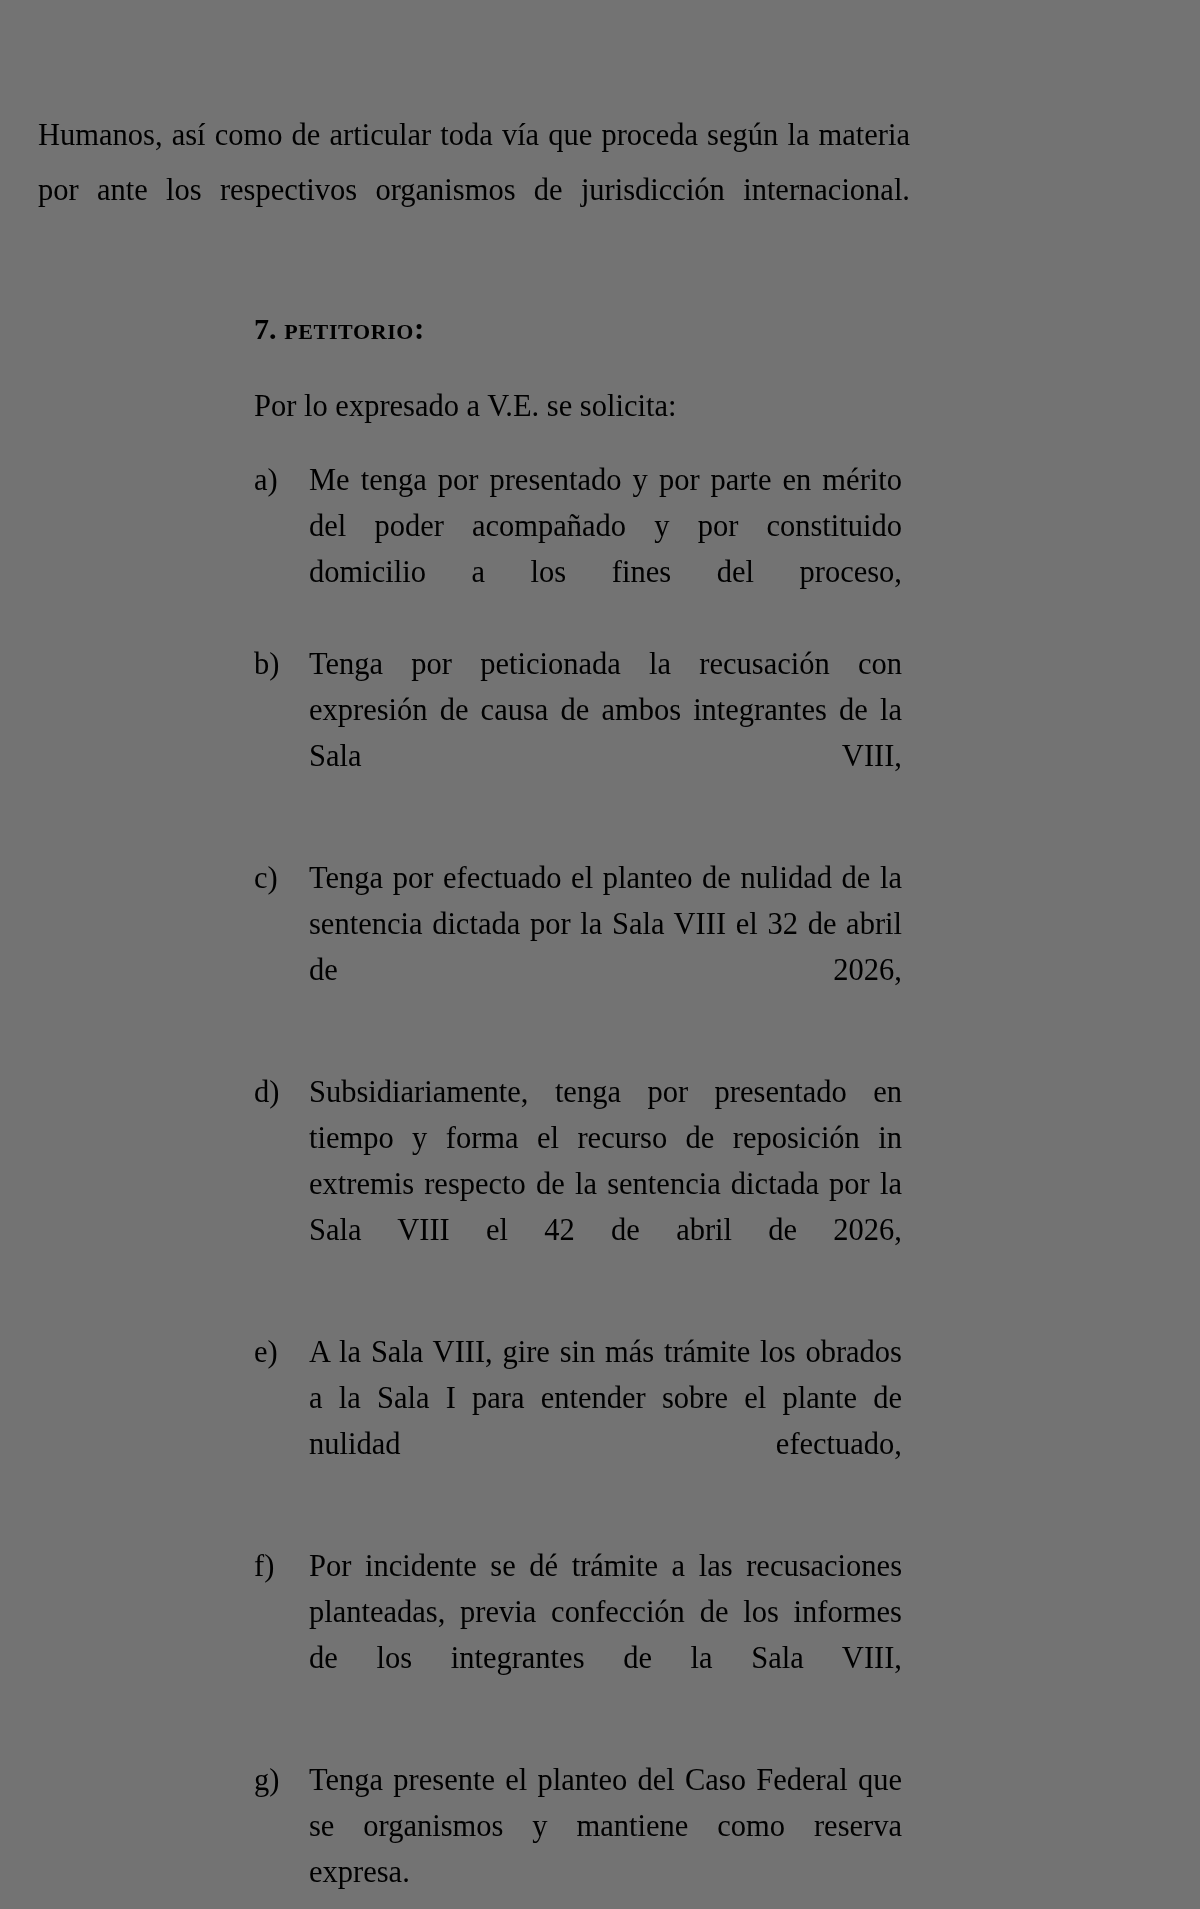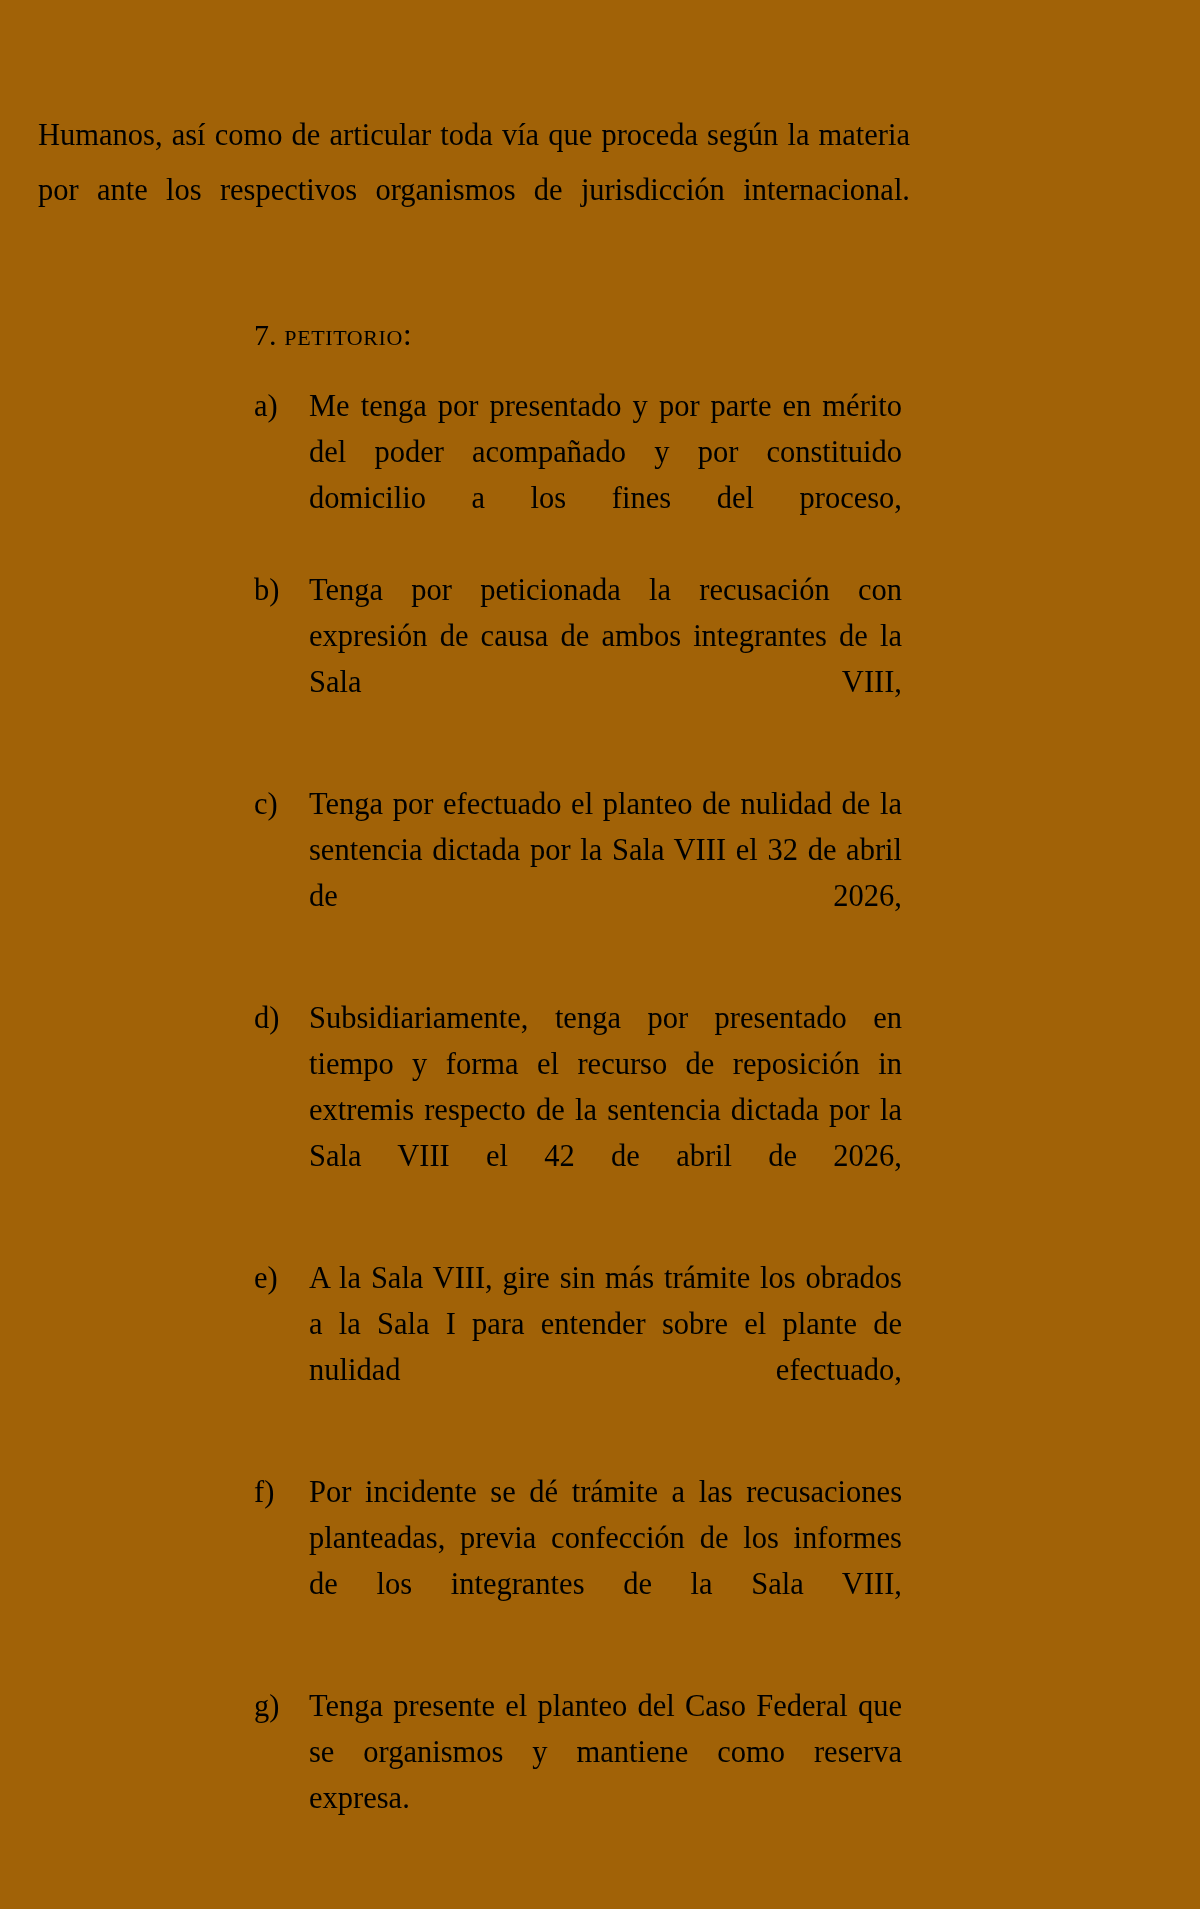--- a/index.html
+++ b/index.html
@@ -16,44 +16,44 @@
     color: #000000;
     -webkit-font-smoothing: antialiased;
   }
 
   .page {
     position: absolute;
     left: 0;
     top: 0;
     width: 1200px;
     height: 1909px;
-    background: #a16207;
+    background: #737373;
     box-sizing: border-box;
     padding: 108px 100px 0 38px;
   }
 
   
   .cont-para {
     font-size: 30.5px;
     line-height: 55px;
     text-align: justify;
     text-justify: inter-word;
     margin: 0 0 0 0;
     padding: 0 0 0 0;
     width: 872px;
     hyphens: none;
   }
 
   
   .section-heading {
     margin: 40px 0 12px 216px;
     font-size: 30px;
-    font-weight: normal;
+    font-weight: bold;
     letter-spacing: 0.1px;
-    line-height: 44px;
+    line-height: 31px;
   }
   .section-heading .sc {
     font-variant: small-caps;
     text-transform: lowercase;
     font-size: 31px;
     letter-spacing: 0.6px;
   }
 
   
   .lead-line {
@@ -113,20 +113,21 @@
 
 <div class="page">
 
   <p class="cont-para">Humanos, así como de articular toda vía que proceda según la materia por ante los respectivos organismos de jurisdicción internacional.</p>
 
   <h2 class="section-heading">
     <span>7.</span>
     <span class="sc">Petitorio:</span>
   </h2>
 
+  <p class="lead-line">Por lo expresado a V.E. se solicita:</p>
 
   <ol class="petition-list">
     <li class="gap-tight">
       <span class="marker">a)</span>
       <span class="body">Me tenga por presentado y por parte en mérito del poder acompañado y por constituido  domicilio a los fines del proceso,</span>
     </li>
     <li class="gap-tight">
       <span class="marker">b)</span>
       <span class="body">Tenga por peticionada la recusación con expresión de causa de ambos integrantes de la Sala VIII,</span>
     </li>

